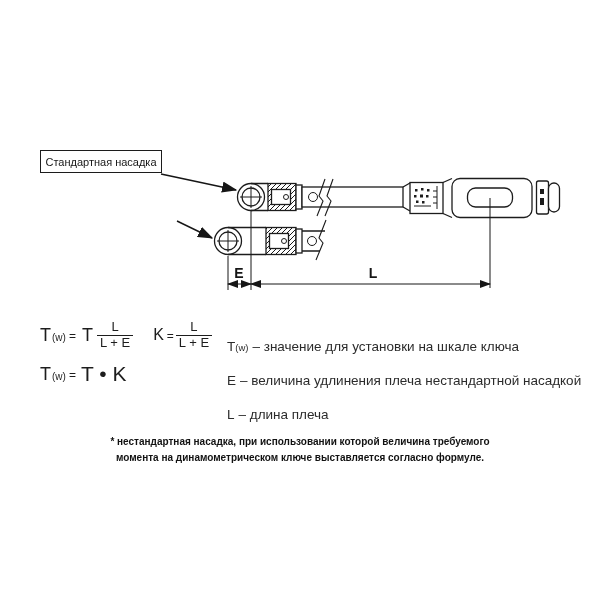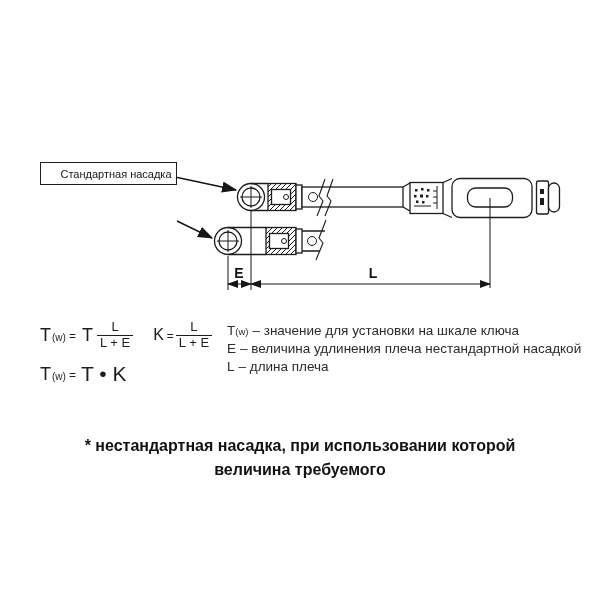--- a/index.html
+++ b/index.html
@@ -22,27 +22,27 @@
   .sym-eq{font-size:12px;margin:0 2px 0 3px;position:relative;top:1px;}
   .f-mult{font-size:18px;margin:0 4px 0 4px;}
   .frac{display:inline-flex;flex-direction:column;align-items:center;font-size:13px;line-height:1.15;}
   .frac .num{padding:0 2px;}
   .frac .den{border-top:1.4px solid #1d1d1d;padding:0 3px;}
   .f-gap{width:20px;}
   .f-rhs{font-size:21px;margin-left:3px;}
 
   
   .legend{position:absolute;left:227px;top:322px;font-size:13.5px;color:#2b2b2b;}
-  .legend-line{height:18px;line-height:18px;white-space:nowrap;}
+  .legend-line{height:18px;line-height:18px;white-space:nowrap;margin-top:16px;}
   .legend .sub{font-size:9.5px;}
   .legend .rest{margin-left:4px;}
 
   
   .footnote{position:absolute;left:70px;top:434px;width:460px;text-align:center;
-            font-size:16px;font-weight:bold;line-height:24px;color:#121212;}
+            font-size:10px;font-weight:bold;line-height:16px;color:#121212;}
 </style>
 </head>
 <body>
 
 <div class="canvas">
 
   <svg width="600" height="600" viewBox="0 0 600 600">
     <defs>
       <pattern id="hatch" width="5" height="5" patternUnits="userSpaceOnUse">
         <path d="M0,5 L5,0" stroke="#1c1c1c" stroke-width="1" fill="none"></path>
@@ -136,21 +136,21 @@
       <line x1="251" y1="211" x2="251" y2="290"></line>
       <line x1="228" y1="256" x2="228" y2="290"></line>
       <line x1="490" y1="198" x2="490" y2="288"></line>
       <line x1="228" y1="284" x2="251" y2="284" marker-start="url(#arr)" marker-end="url(#arr)"></line>
       <line x1="251" y1="284" x2="490" y2="284" marker-start="url(#arr)" marker-end="url(#arr)"></line>
     </g>
     <text x="239" y="278" font-size="14" font-weight="600" fill="#161616" text-anchor="middle">E</text>
     <text x="373" y="278" font-size="14" font-weight="600" fill="#161616" text-anchor="middle">L</text>
   </svg>
 
-  <div class="callout" style="left:40px;top:162px;width:120px;height:21px;padding-left:15px;">
+  <div class="callout" style="left:40px;top:150px;width:120px;height:21px;">
     <span>Стандартная насадка</span>
   </div>
 
   <div class="formulas">
     <div class="f-row">
       <span class="sym-main">T</span>
       <span class="sym-sub">(w)</span>
       <span class="sym-eq">=</span>
       <span class="f-mult">T</span>
       <span class="frac">
@@ -180,15 +180,16 @@
     <div class="legend-line">
       <span>E</span><span class="sub"></span><span class="rest">– величина удлинения плеча нестандартной насадкой</span>
     </div>
     <div class="legend-line">
       <span>L</span><span class="sub"></span><span class="rest">– длина плеча</span>
     </div>
   </div>
 
   <div class="footnote">
     <div>* нестандартная насадка, при использовании которой величина требуемого</div>
+    <div>момента на динамометрическом ключе выставляется согласно формуле.</div>
   </div>
 
 </div>
 
 </body></html>

